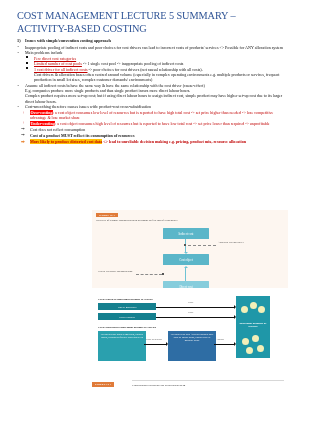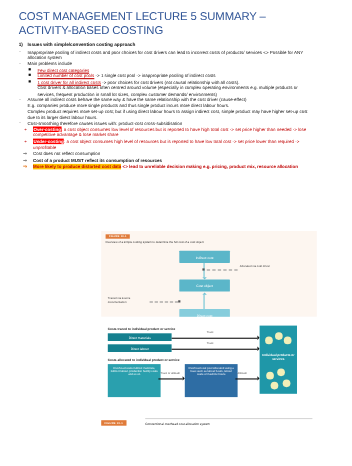--- a/index.html
+++ b/index.html
@@ -1,21 +1,21 @@
 <!DOCTYPE html>
 <html><head>
 <meta charset="utf-8">
 <style>
   html,body{margin:0;padding:0;}
   body{
     width:300px;height:424px;background:#ffffff;
     font-family:"Liberation Sans", sans-serif;
     color:#1a1a1a;overflow:hidden;
   }
-  .page{position:relative;width:300px;height:424px;padding:0;box-sizing:border-box;}
+  .page{position:relative;width:300px;height:424px;padding:0;box-sizing:border-box;font-family:Liberation Serif, serif;}
 
   
   .doc-title{
     position:absolute;left:17px;top:10px;width:268px;
     font-size:10.3px;line-height:12.6px;font-weight:400;
     color:#2f5496;letter-spacing:-0.1px;
   }
 
   
   .content{position:absolute;left:17px;top:38px;width:270px;}

